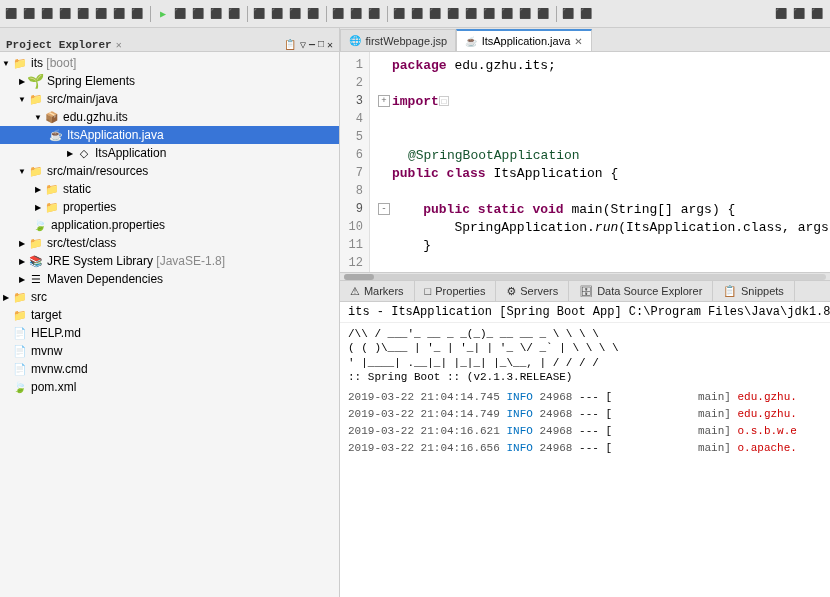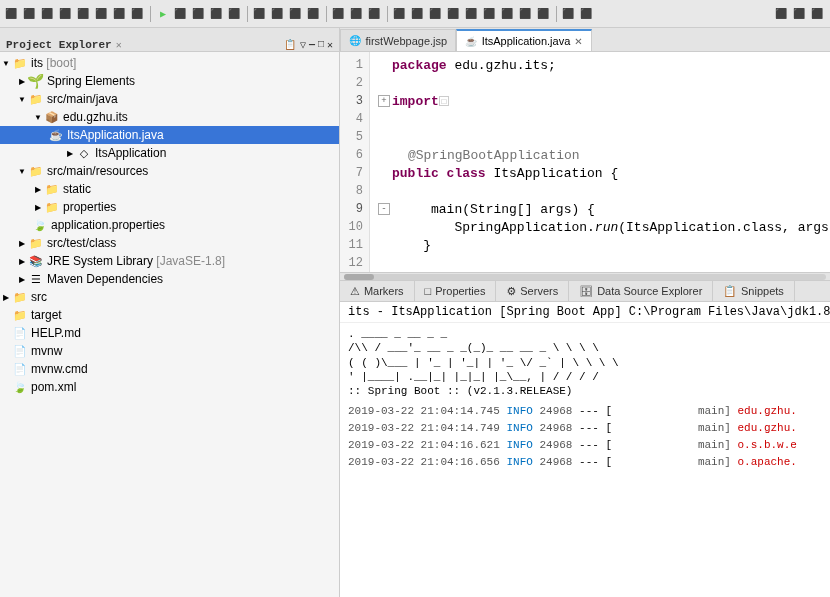--- a/index.html
+++ b/index.html
@@ -228,21 +228,21 @@
 
     .code-line {
       height: 18px;
       display: flex;
       align-items: center;
       white-space: pre;
     }
 
     
     .kw { color: #7f0055; font-weight: bold; }
-    .ann { color: #737373; padding-left: 16px; }
+    .ann { color: #14532d; padding-left: 16px; }
 
     
     .bottom-tabs {
       height: 22px;
       background: #e4e4e4;
       border-top: 1px solid #ccc;
       border-bottom: 1px solid #ccc;
       display: flex;
       align-items: center;
       flex-shrink: 0;
@@ -588,21 +588,21 @@
 
         <div class="code-line">
           <span class="line-gutter"></span>
           <span class="kw">public class</span><span> ItsApplication {</span>
         </div>
 
         <div class="code-line">&nbsp;</div>
 
         <div class="code-line">
           <span class="fold-indicator">-</span>
-          <span>    </span><span> main(String[] args) {</span>
+          <span>    </span><span class="kw">public static void</span><span> main(String[] args) {</span>
         </div>
 
         <div class="code-line">
           <span class="line-gutter"></span>
           <span>        SpringApplication.</span><span style="font-style:italic;">run</span><span>(ItsApplication.class, args);</span>
         </div>
 
         <div class="code-line">
           <span class="line-gutter"></span>
           <span>    }</span>
@@ -638,21 +638,20 @@
       </div>
       <div class="bottom-tab">
         <span>📋</span>
         <span>Snippets</span>
       </div>
     </div>
 
     <div class="console-area">
       <div class="console-app-line">its - ItsApplication [Spring Boot App] C:\Program Files\Java\jdk1.8.0_161\bin\java</div>
       <div class="console-ascii">
-        <div>  .   ____          _            __ _ _</div>
         <div> /\\ / ___'_ __ _ _(_)_ __  __ _ \ \ \ \</div>
         <div>( ( )\___ | '_ | '_| | '_ \/ _` | \ \ \ \</div>
         <div>  '  |____| .__|_| |_|_| |_\__, | / / / /</div>
         <div> :: Spring Boot ::        (v2.1.3.RELEASE)</div>
       </div>
       <div class="console-log">
         <div class="log-line">
           <span class="log-date">2019-03-22 21:04:14.745</span>
           <span>&nbsp;</span>
           <span class="log-info">INFO</span>

